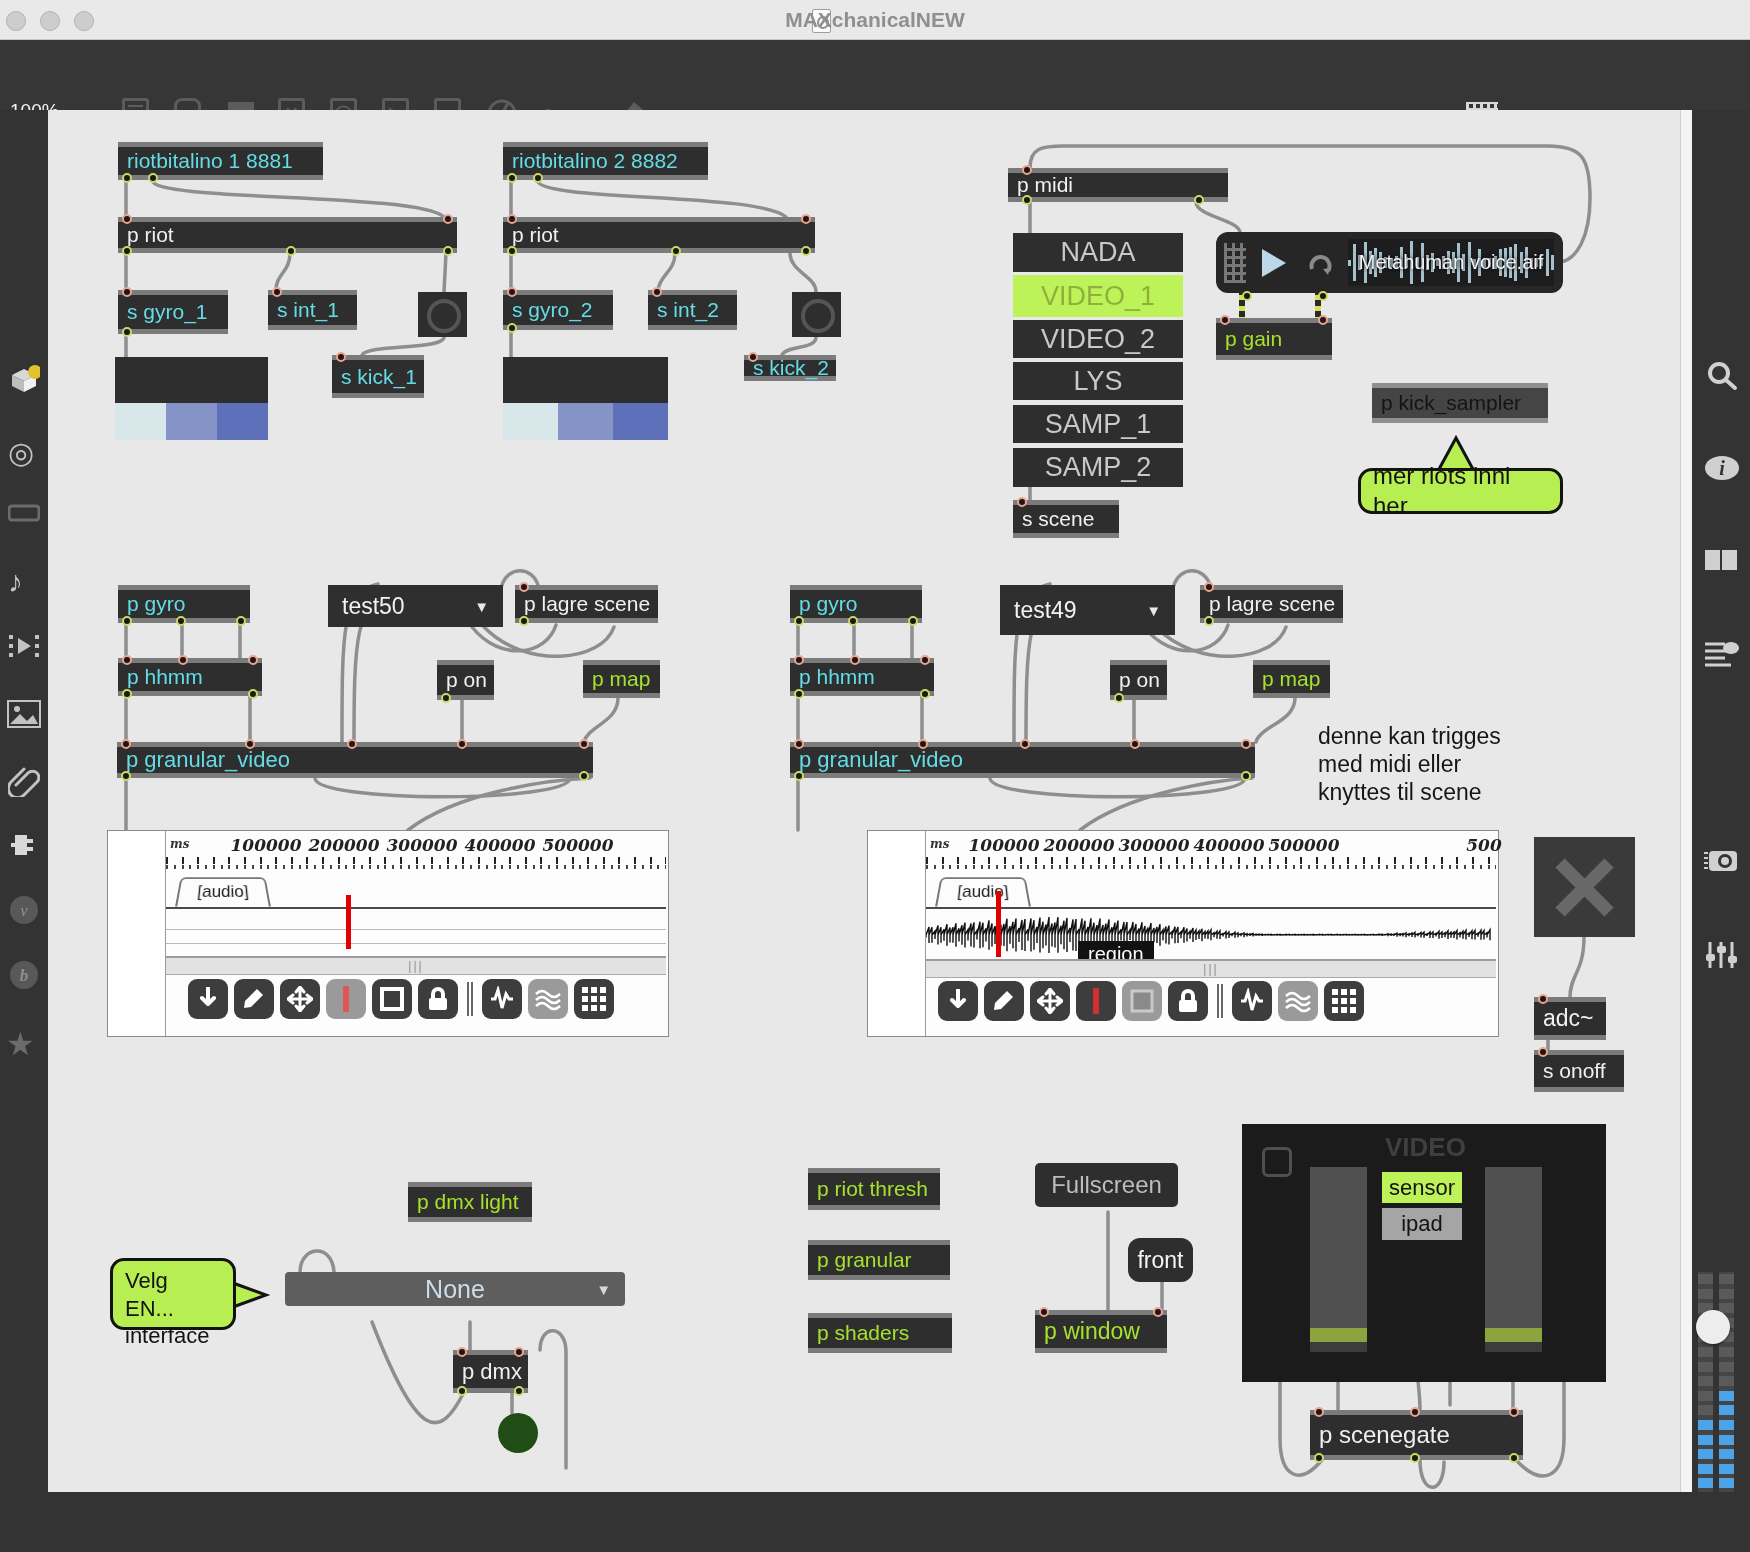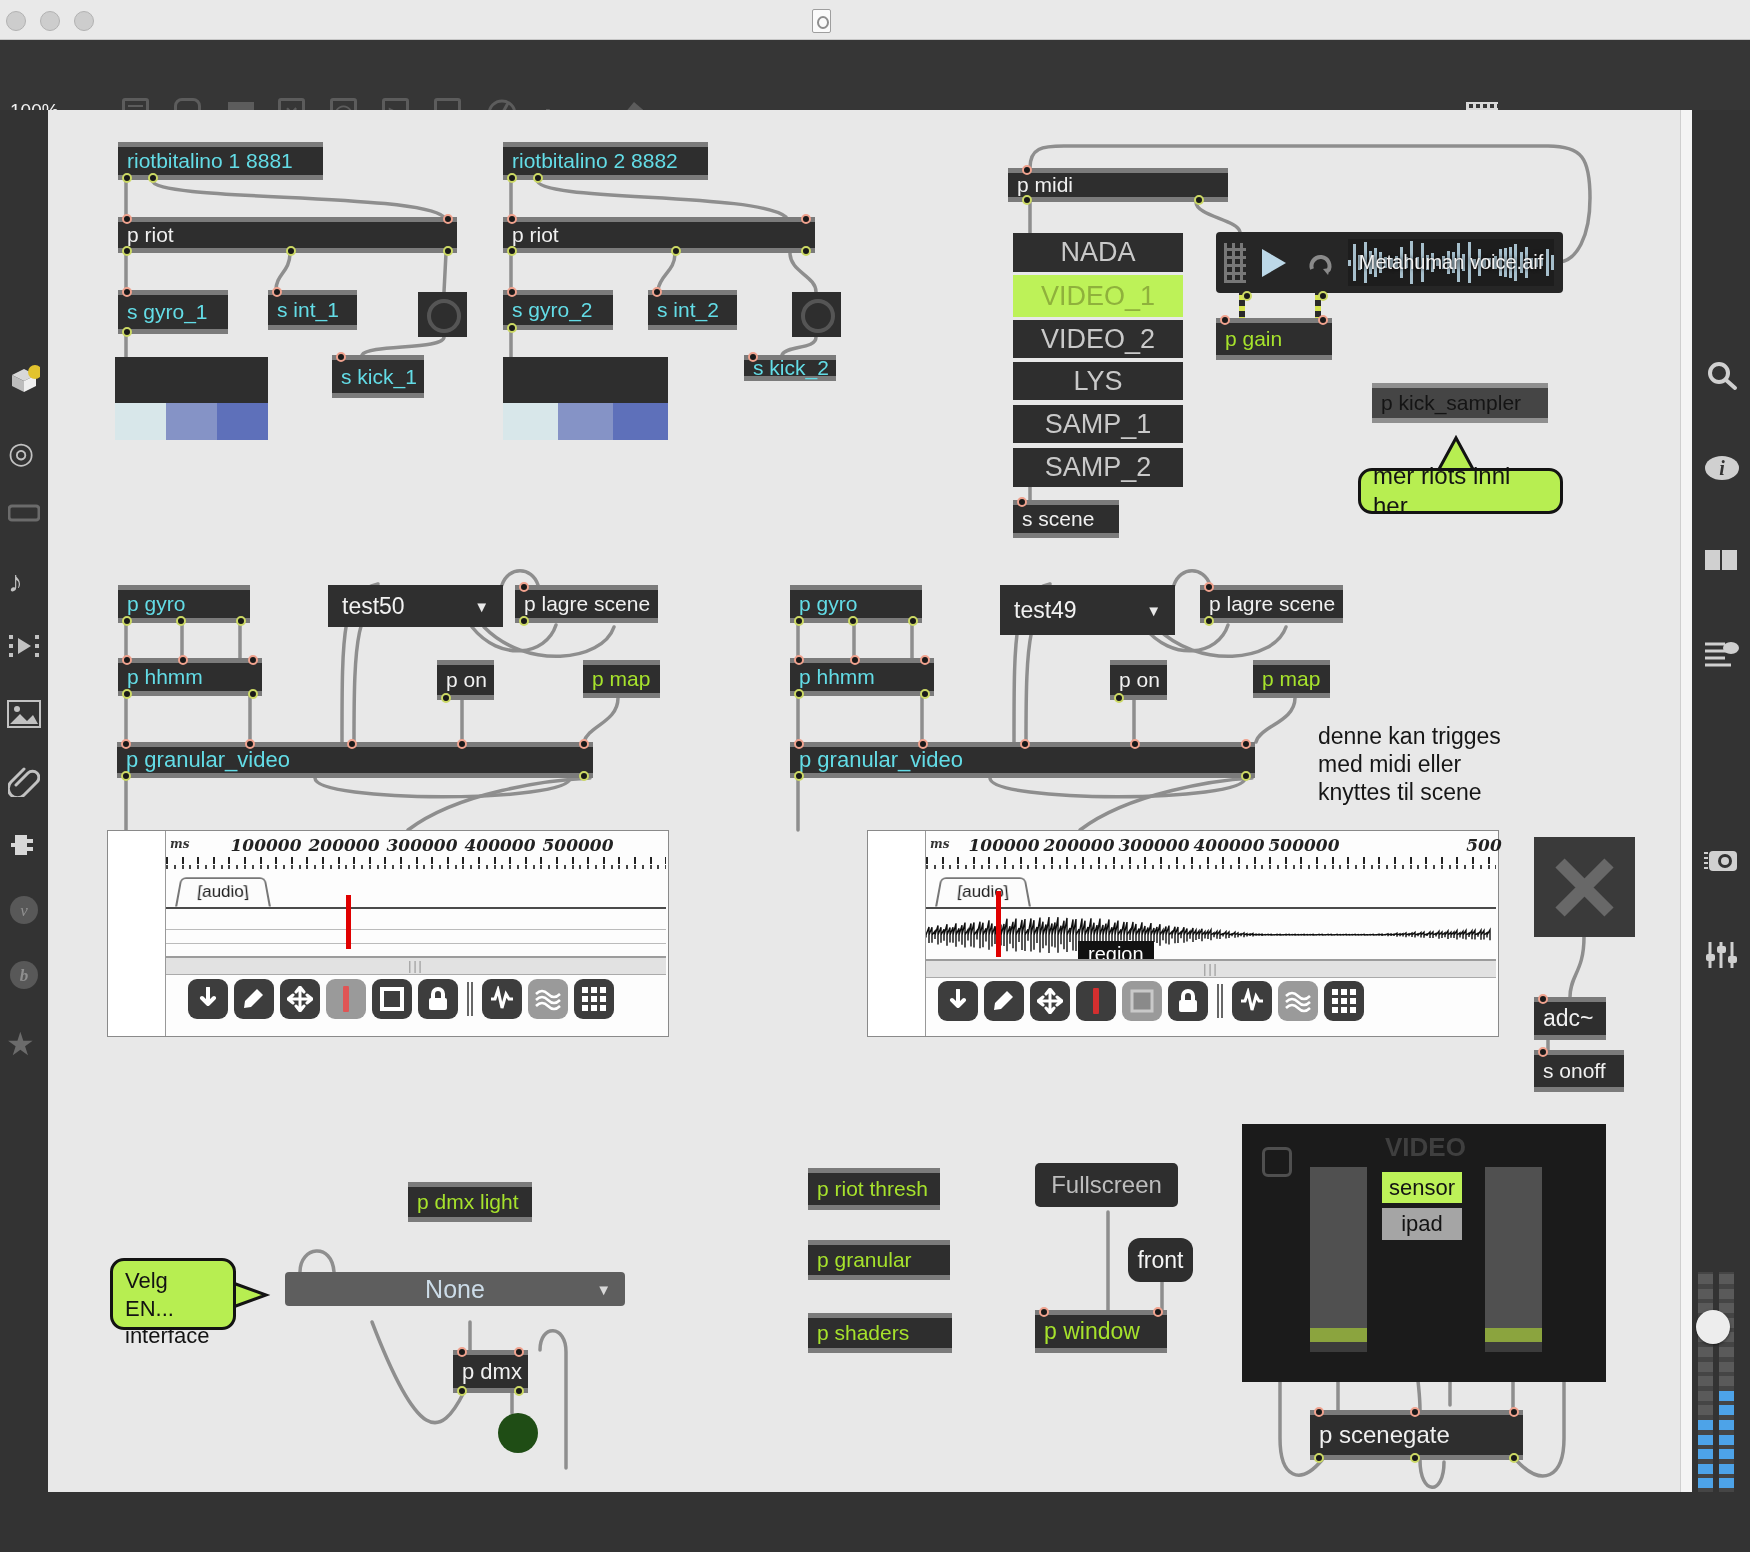--- a/index.html
+++ b/index.html
@@ -62,36 +62,37 @@
   .tb{width:40px;height:40px;border-radius:9px;background:#3d3d3d;display:flex;align-items:center;justify-content:center;}
   .tb.sel{background:#9a9a9a;}
   .tsep{width:2px;height:34px;border-left:2px solid #666;border-right:2px solid #666;margin:0 3px;}
   .reglab{position:absolute;background:#111;color:#fff;font-size:20px;padding:2px 10px;}
   
   .menu{position:absolute;box-sizing:border-box;background:#2f2f2f;color:#f2f2f2;font-size:23px;
         display:flex;align-items:center;padding:0 14px;}
   .menu .tri{position:absolute;right:14px;font-size:15px;color:#e8e8e8;}
   #nonemenu{background:#5e5e5e;border-radius:4px;color:#ccdce8;font-size:25px;justify-content:center;}
   .swl{position:absolute;}
-  .player{position:absolute;background:#262626;border-radius:4px;display:flex;align-items:center;}
+  .player{position:absolute;background:#262626;border-radius:12px;display:flex;align-items:center;}
   .vid{position:absolute;background:#1b1b1b;}
   .vslider{position:absolute;background:#505050;}
   .vhandle{position:absolute;left:0;width:100%;height:14px;background:#8ba43e;}
   .vbelow{position:absolute;left:0;width:100%;background:#3c3c3c;}
   .seg{position:absolute;width:14px;height:10px;}
   svg.gly{display:block;}
 </style>
 </head>
 <body>
 
 <div class="abs" id="titlebar">
   <div class="tl" style="left:6px"></div>
   <div class="tl" style="left:40px"></div>
   <div class="tl" style="left:74px"></div>
   <div id="docicon"></div>
+  <div id="title">MAXchanicalNEW</div>
 </div>
 
 <div class="abs" id="toptoolbar">
   <div class="abs" id="zoomsel">
     <span>100%</span> <span style="font-size:12px">▼</span>
   </div>
   <div class="ticon tbox" style="left:122px">
       <div style="width:15px;height:2px;background:#5c5c5c;margin-top:-14px"></div>
     </div>
   <div class="ticon tbox" style="left:174px;border-radius:8px;font-style:italic;font-family:'Liberation Serif',serif">m</div>

